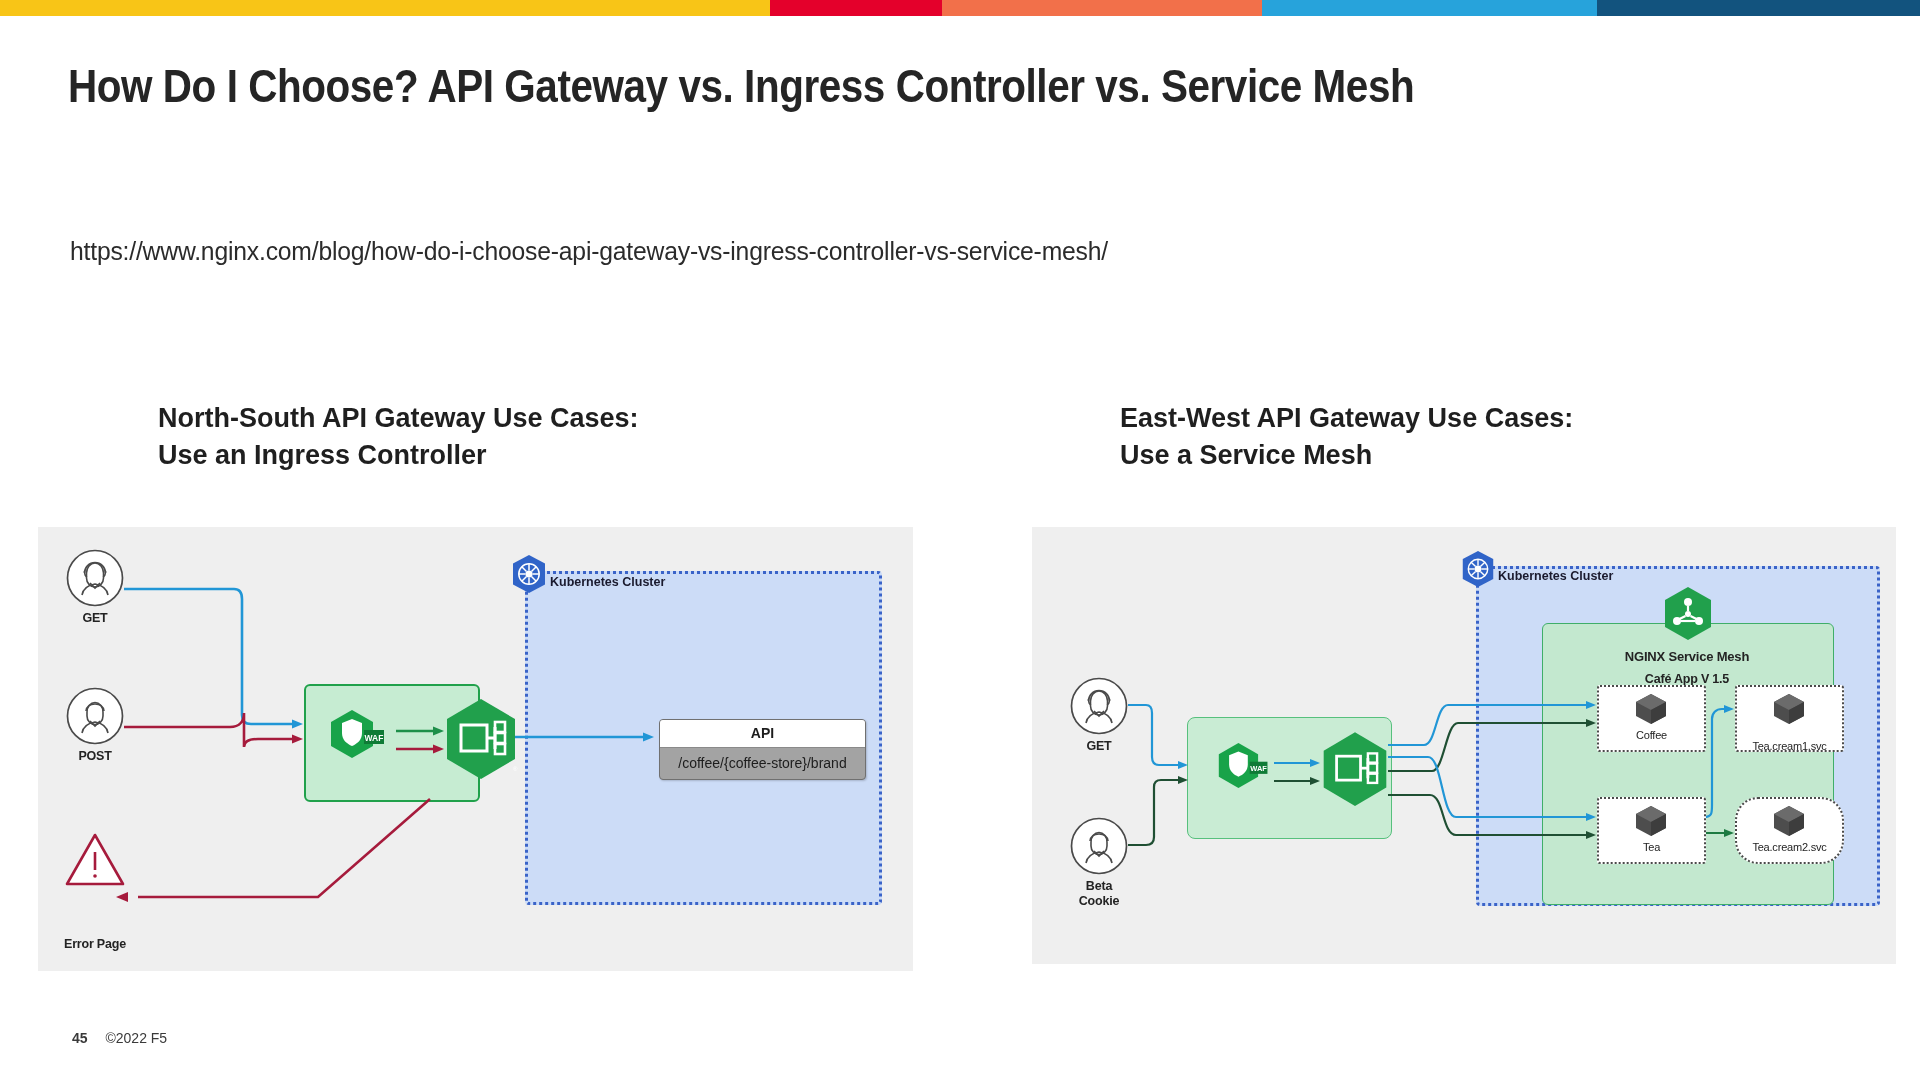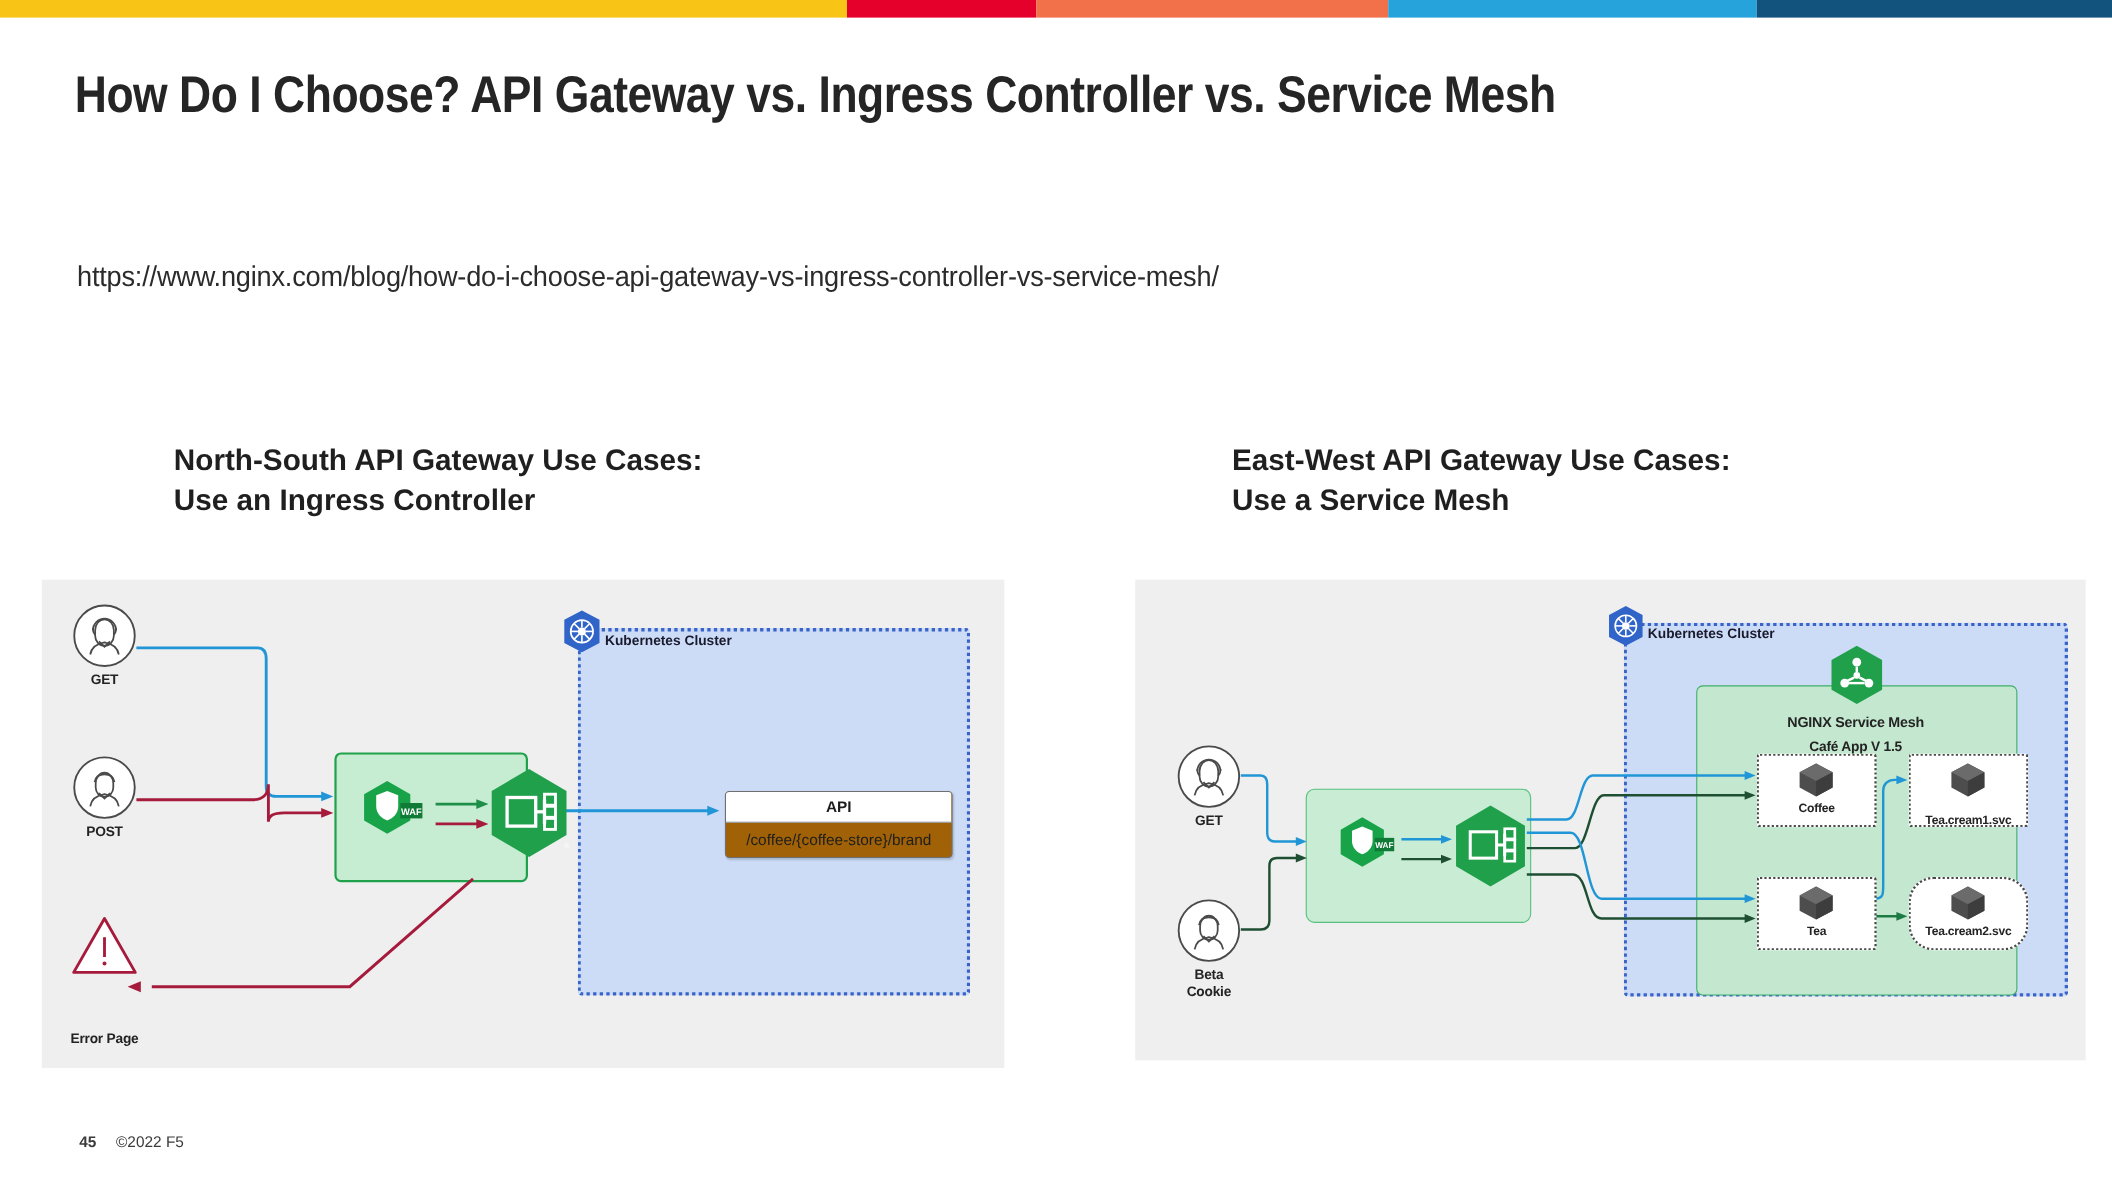--- a/index.html
+++ b/index.html
@@ -44,30 +44,30 @@
 
   
   .footer{position:absolute;left:72px;top:1030px;font-size:14px;color:#3a3a3a;}
   .footer .pg{font-weight:bold;margin-right:14px;text-align:center;}
   .f5logo{position:absolute;left:1924px;top:1018px;width:52px;height:46px;}
 
   
   .dg{position:absolute;}
   .lbl{position:absolute;font-size:12.5px;color:#232323;text-align:center;
        font-weight:600;letter-spacing:-0.2px;line-height:1.18;}
-  .lbl.sm{font-size:11px;font-weight:700;}
+  .lbl.sm{font-size:11px;font-weight:400;}
   .k8s-label{position:absolute;font-size:12.5px;font-weight:bold;color:#1a1a2e;white-space:nowrap;}
 
   .cluster{position:absolute;background:#ccdcf7;border:3px dotted #3a63c8;border-radius:4px;}
   .greenbox{position:absolute;background:#c6ecd2;border:2px solid #20a14b;border-radius:6px;}
   .greenbox.soft{background:#c9ecd4;border:1.5px solid #57c07d;border-radius:8px;}
   .meshbox{position:absolute;background:#c3e8cf;border:1.5px solid #3fae69;border-radius:6px;}
   .podbox{position:absolute;background:#ffffff;border:2.5px dotted #4a4a4a;border-radius:3px;}
 
-  .apibox{position:absolute;background:#a16207;border:1.5px solid #707070;border-radius:4px;
+  .apibox{position:absolute;background:#a3a3a3;border:1.5px solid #707070;border-radius:4px;
           box-shadow:1px 1px 2px rgba(0,0,0,.18);overflow:hidden;}
   .apibox .hd{height:27px;line-height:27px;text-align:center;font-size:14px;font-weight:bold;
               color:#1d1d1d;border-bottom:1px solid #8a8a8a;background:#fff;}
   .apibox .bd{height:30px;line-height:30px;text-align:center;font-size:14px;color:#1d1d1d;}
 
   svg{display:block;overflow:visible;}
   .userc{position:absolute;}
 </style>
 </head>
 <body>

